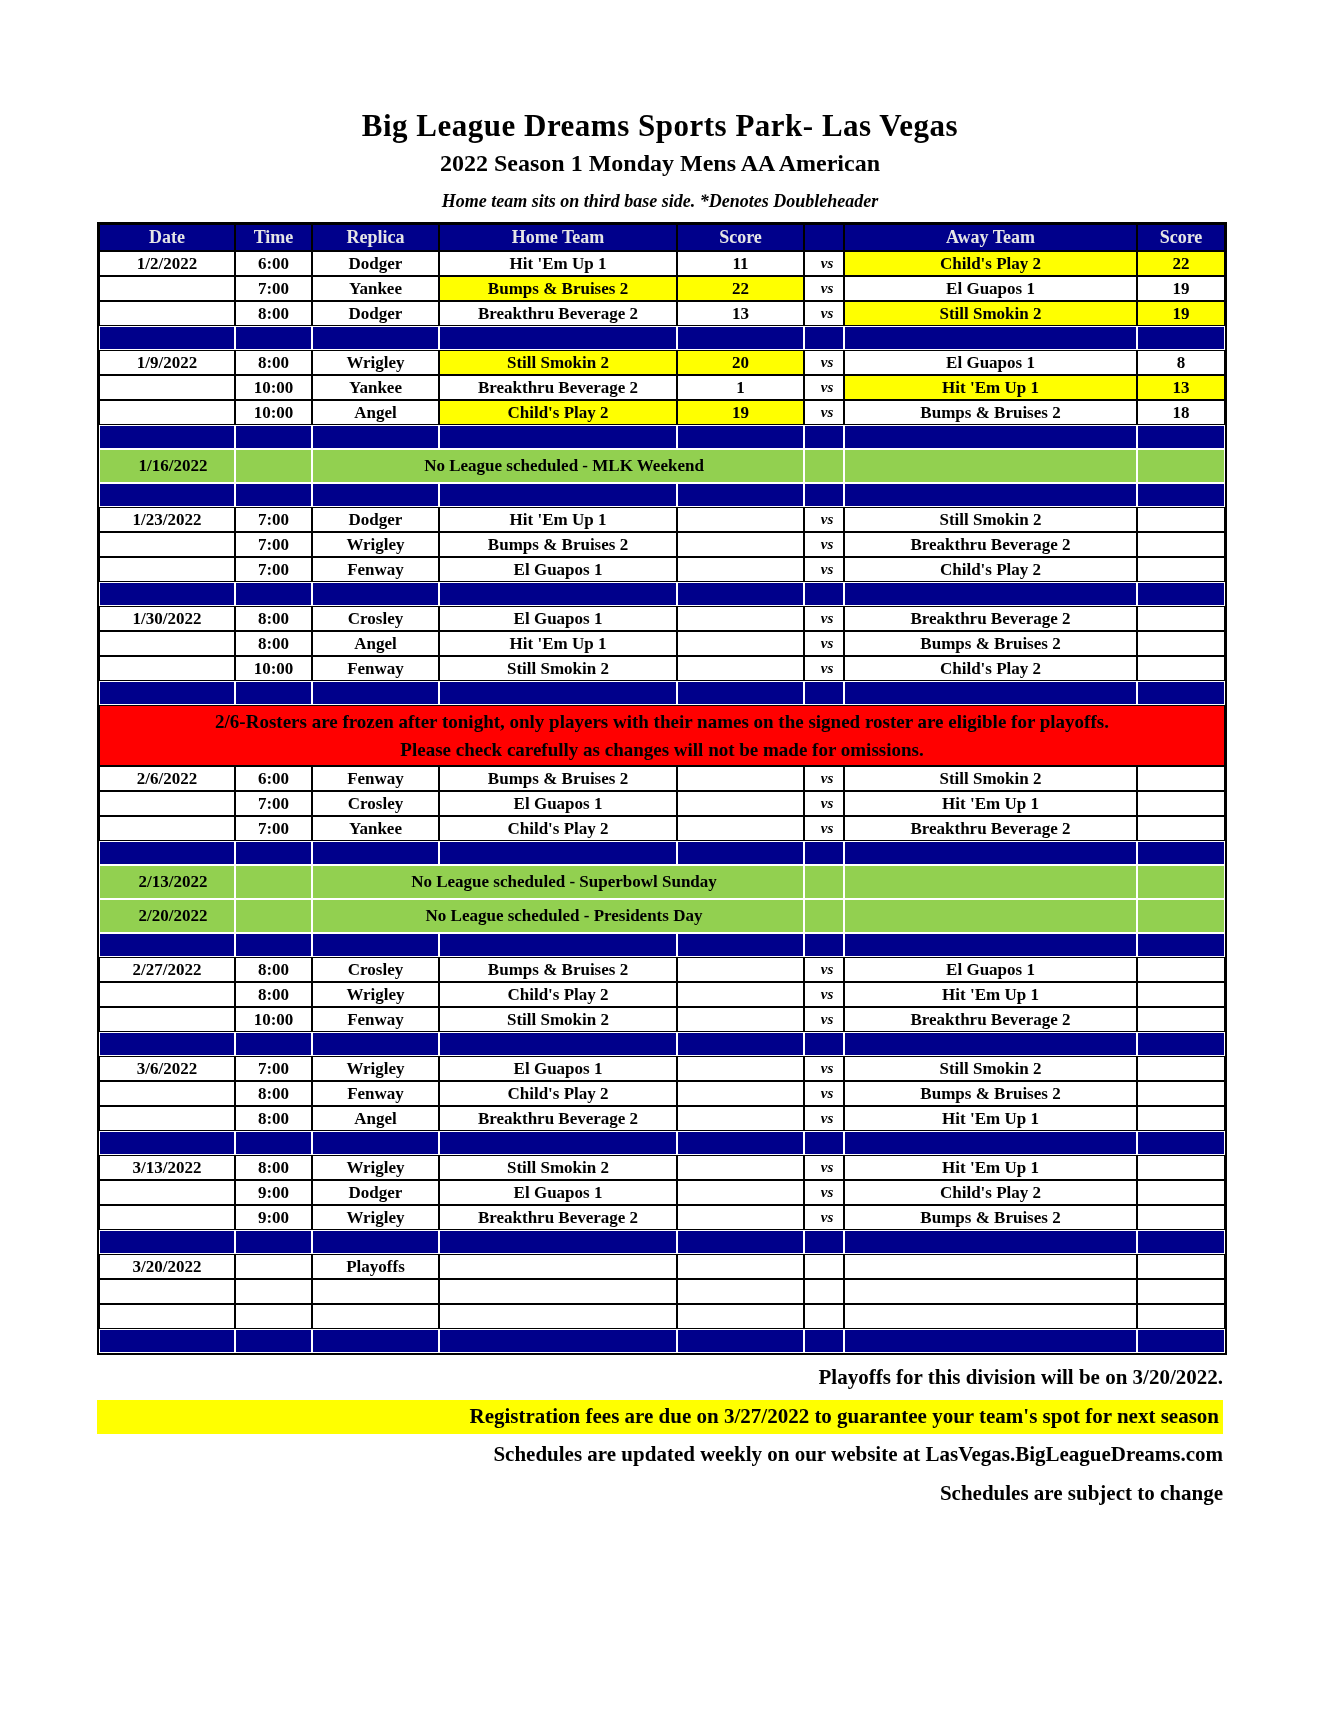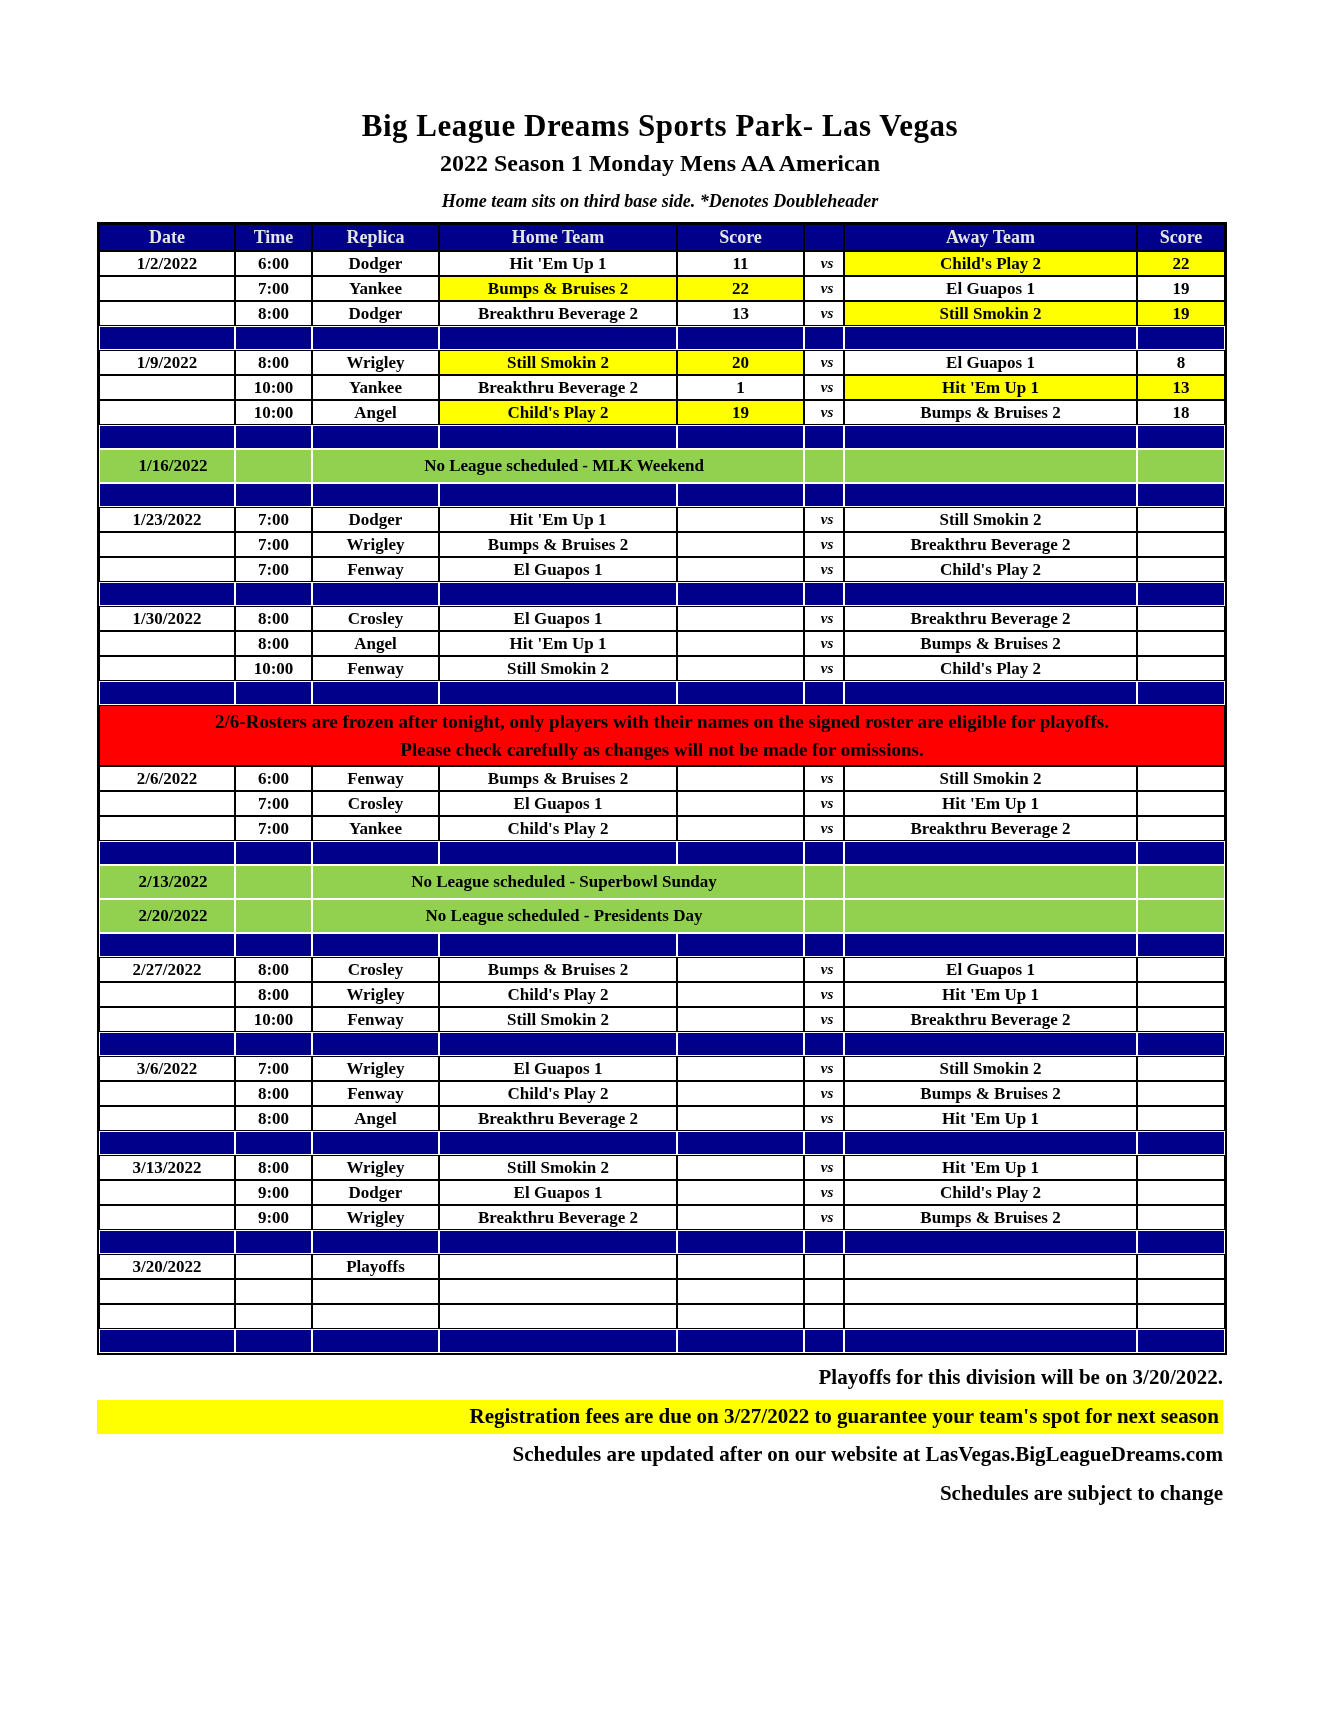--- a/index.html
+++ b/index.html
@@ -489,16 +489,16 @@
           <td class="sep"></td>
           <td class="sep"></td>
           <td class="sep"></td>
         </tr>
       </tbody>
   </table>
 
   <div class="footer">
     <div class="f-line f-playoffs">Playoffs for this division will be on 3/20/2022.</div>
     <div class="f-line f-reg">Registration fees are due on 3/27/2022 to guarantee your team's spot for next season</div>
-    <div class="f-line f-web">Schedules are updated after on our website at LasVegas.BigLeagueDreams.com</div>
+    <div class="f-line f-web">Schedules are updated weekly on our website at LasVegas.BigLeagueDreams.com</div>
     <div class="f-line f-subj">Schedules are subject to change</div>
   </div>
 </div>
 
 </body></html>

